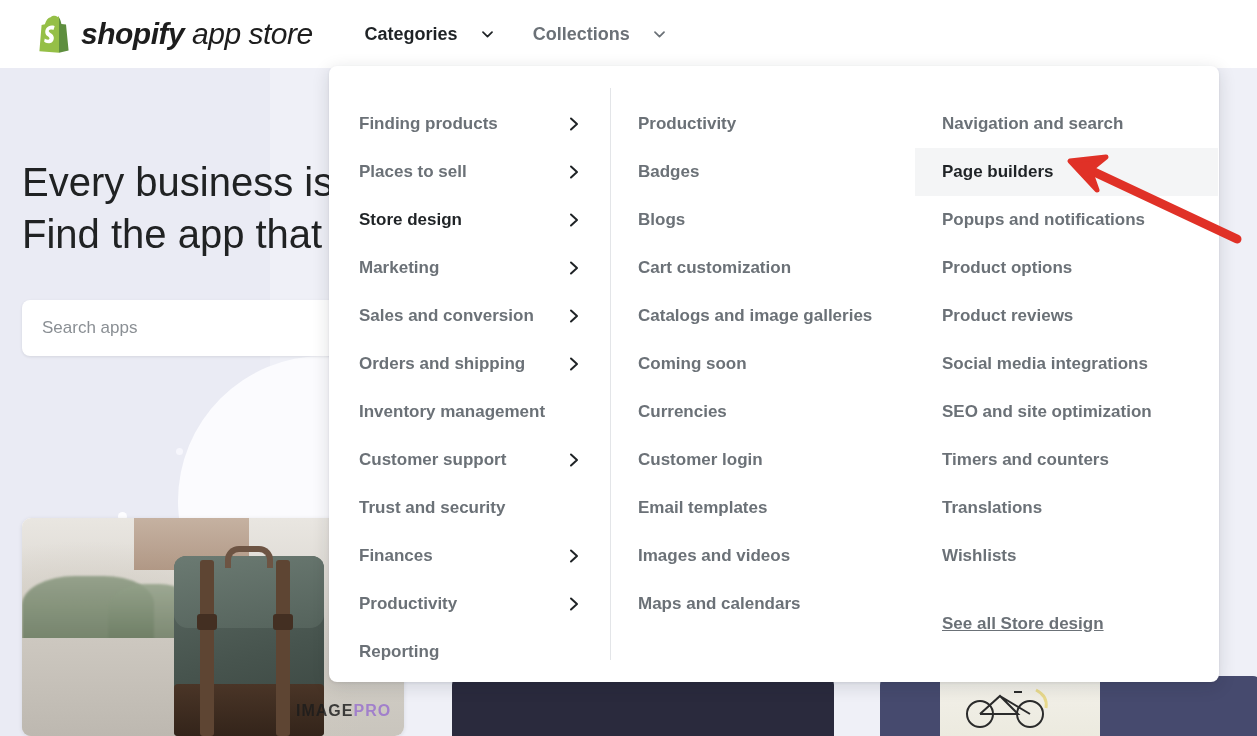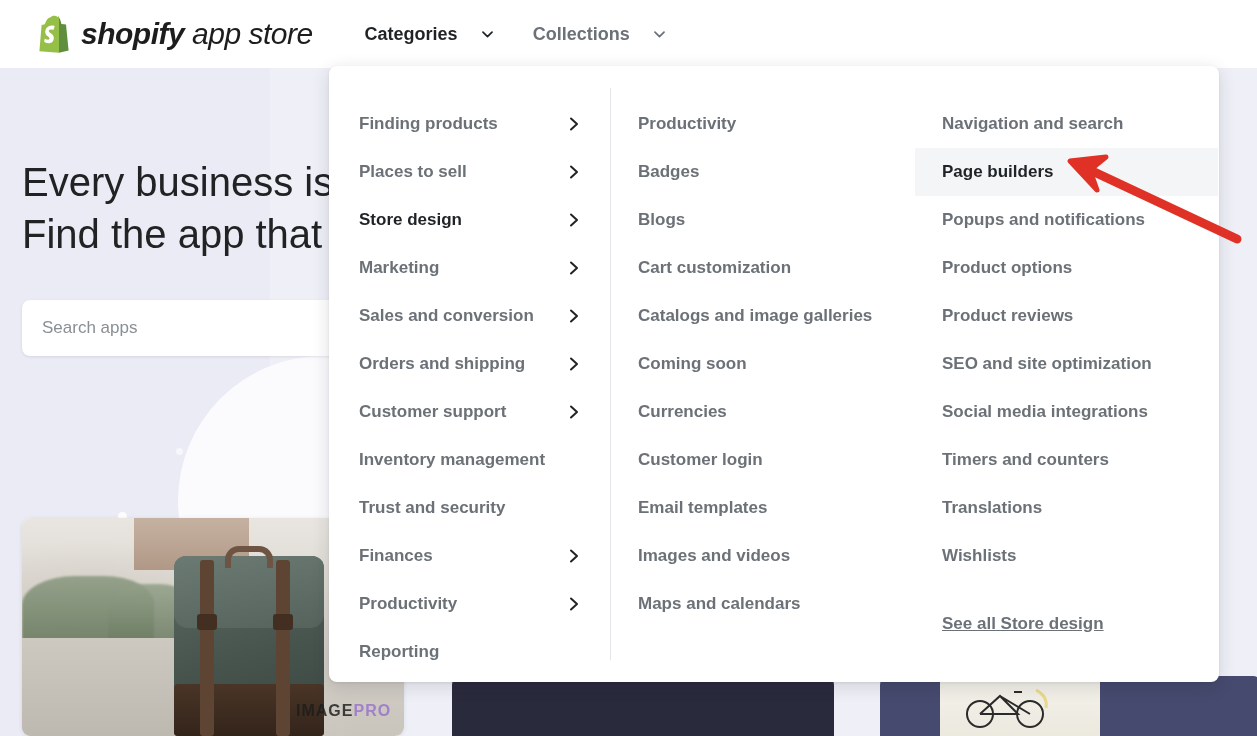--- a/index.html
+++ b/index.html
@@ -308,27 +308,27 @@
             <path d="M2 1.5 L8 7 L2 12.5" stroke="#1f2326" stroke-width="2" fill="none" stroke-linecap="round" stroke-linejoin="round"></path>
           </svg>
       </div>
       <div class="dd-row">
         <span>Orders and shipping</span>
         <svg class="chev" viewBox="0 0 10 14">
             <path d="M2 1.5 L8 7 L2 12.5" stroke="#1f2326" stroke-width="2" fill="none" stroke-linecap="round" stroke-linejoin="round"></path>
           </svg>
       </div>
       <div class="dd-row">
+        <span>Inventory management</span>
+      </div>
+      <div class="dd-row">
         <span>Customer support</span>
         <svg class="chev" viewBox="0 0 10 14">
             <path d="M2 1.5 L8 7 L2 12.5" stroke="#1f2326" stroke-width="2" fill="none" stroke-linecap="round" stroke-linejoin="round"></path>
           </svg>
-      </div>
-      <div class="dd-row">
-        <span>Inventory management</span>
       </div>
       <div class="dd-row">
         <span>Trust and security</span>
       </div>
       <div class="dd-row">
         <span>Finances</span>
         <svg class="chev" viewBox="0 0 10 14">
             <path d="M2 1.5 L8 7 L2 12.5" stroke="#1f2326" stroke-width="2" fill="none" stroke-linecap="round" stroke-linejoin="round"></path>
           </svg>
       </div>
@@ -389,24 +389,24 @@
       <div class="dd-row">
           <span>Popups and notifications</span>
         </div>
       <div class="dd-row">
           <span>Product options</span>
         </div>
       <div class="dd-row">
           <span>Product reviews</span>
         </div>
       <div class="dd-row">
+          <span>Social media integrations</span>
+        </div>
+      <div class="dd-row">
           <span>SEO and site optimization</span>
-        </div>
-      <div class="dd-row">
-          <span>Social media integrations</span>
         </div>
       <div class="dd-row">
           <span>Timers and counters</span>
         </div>
       <div class="dd-row">
           <span>Translations</span>
         </div>
       <div class="dd-row">
           <span>Wishlists</span>
         </div>

